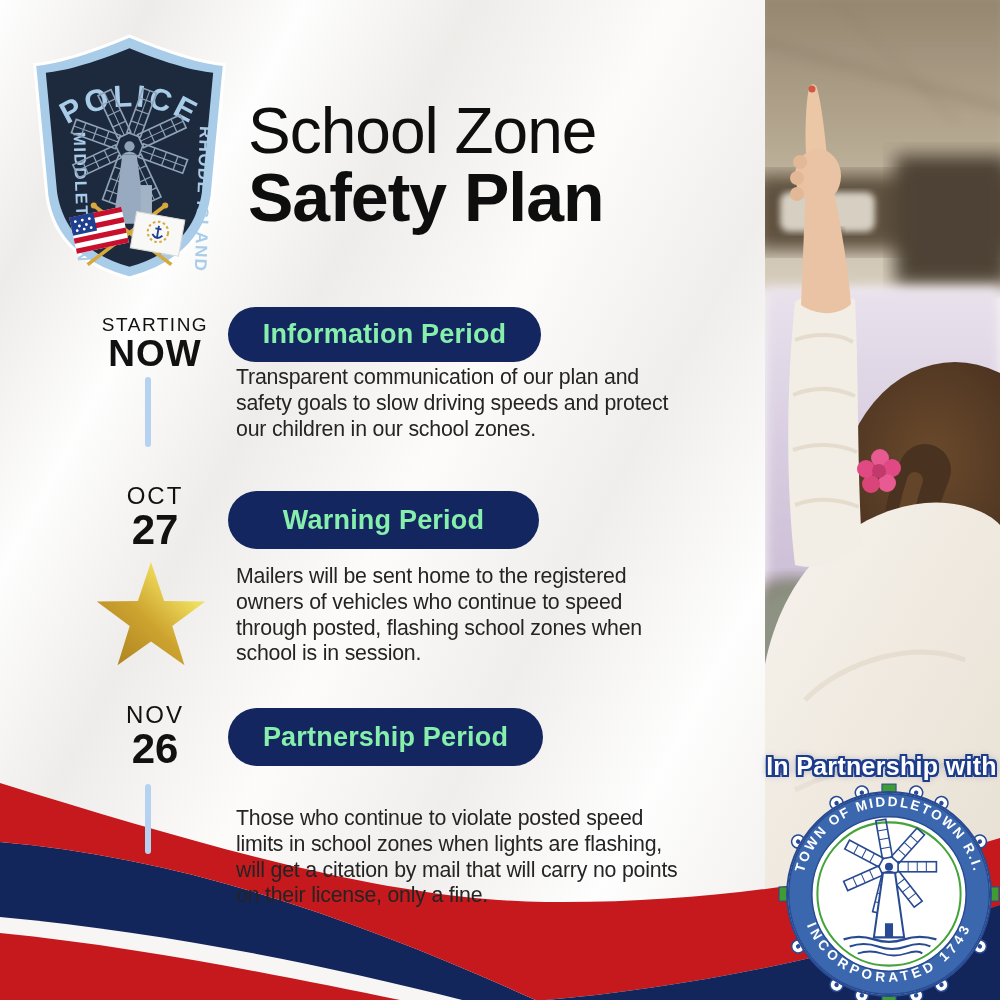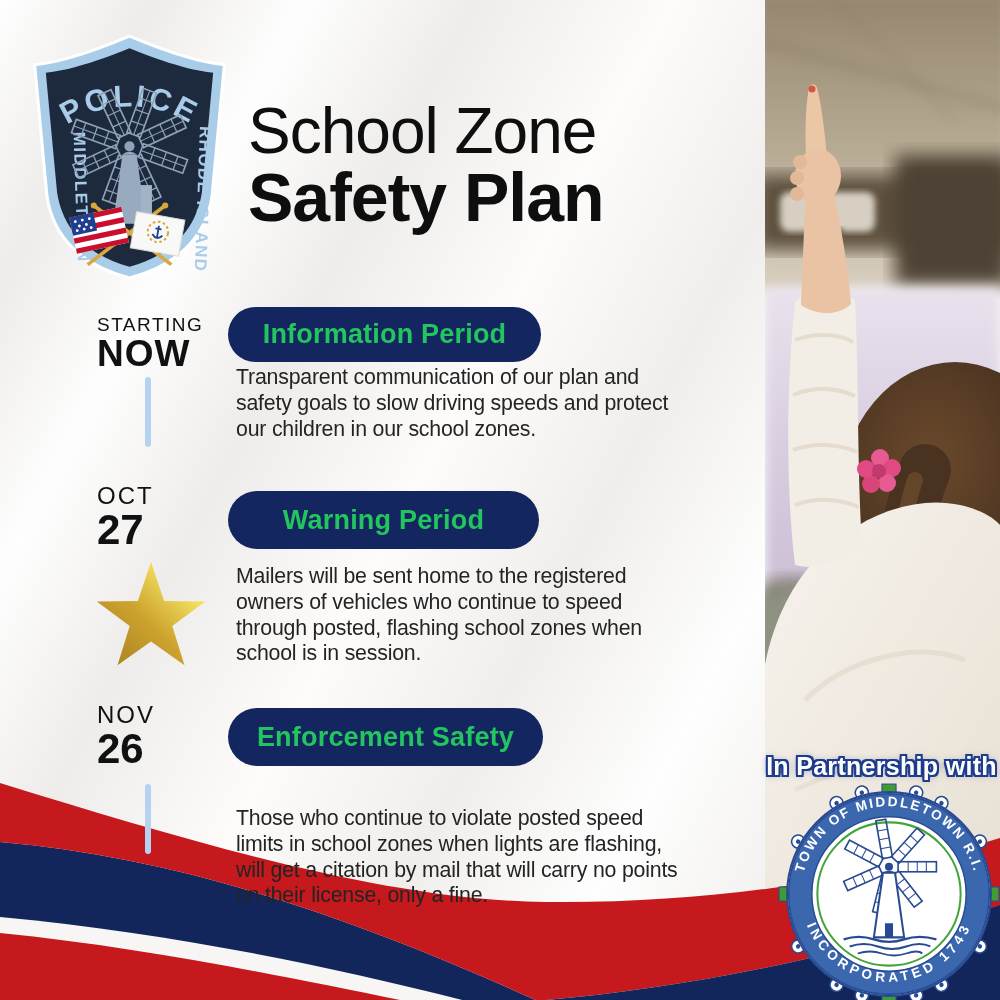--- a/index.html
+++ b/index.html
@@ -14,26 +14,26 @@
         rgba(255,255,255,.9) 70%, rgba(238,236,233,.55) 84%,
         rgba(251,250,249,1) 100%),
       #f3f2f0;
   }
   .abs{position:absolute;}
   
   .eyebrow{left:252px;top:64px;font-size:30px;font-weight:500;color:#141414;letter-spacing:0;}
   .title1{left:248px;top:99px;font-size:64px;font-weight:500;letter-spacing:-1px;color:#0e0e0e;line-height:1;}
   .title2{left:248px;top:163px;font-size:68px;font-weight:800;letter-spacing:-1px;color:#0e0e0e;line-height:1;}
   
-  .datebox{width:116px;color:#111;}
+  .datebox{width:116px;text-align:center;color:#111;}
   .date-label-sm{font-size:19px;font-weight:500;letter-spacing:1.5px;}
   .date-label-md{font-size:24px;font-weight:500;letter-spacing:2px;}
   .date-value-now{font-size:37px;font-weight:800;letter-spacing:1px;margin-top:-3px;}
   .date-value-num{font-size:42px;font-weight:800;margin-top:-4px;}
-  .pill{background:#14265f;border-radius:29px;color:#22c55e;text-align:center;
+  .pill{background:#14265f;border-radius:29px;color:#86efac;text-align:center;
         font-weight:700;font-size:27px;letter-spacing:.2px;}
   .pill span{display:block;}
   .body-text{width:452px;font-size:21.3px;line-height:25.8px;color:#242424;letter-spacing:-.2px;}
   .connector{width:6px;background:#b5d2f1;border-radius:3px;}
   
   .partner-label{left:763px;top:752px;width:237px;text-align:center;font-size:25px;font-weight:800;color:#fff;
     letter-spacing:.3px;
     text-shadow:-2px -2px 0 #1d3c8c,2px -2px 0 #1d3c8c,-2px 2px 0 #1d3c8c,2px 2px 0 #1d3c8c,
                 0 -2px 0 #1d3c8c,0 2px 0 #1d3c8c,-2px 0 0 #1d3c8c,2px 0 0 #1d3c8c,0 0 7px rgba(20,50,120,.6);}
   
@@ -238,21 +238,21 @@
       </linearGradient>
     </defs>
     <polygon points="56,0 68.9,38.2 109.3,38.7 76.9,62.8 88.9,101.3 56,78 23.1,101.3 35.1,62.8 2.7,38.7 43.1,38.2" fill="url(#starGrad)"></polygon>
   </svg>
 
   <div class="abs fg datebox" style="left:97px;top:701px;">
     <div class="date-label-md">NOV</div>
     <div class="date-value-num">26</div>
   </div>
   <div class="abs fg pill" style="left:228px;top:708px;width:315px;height:58px;line-height:58px;">
-    <span>Enforcement Safety</span>
+    <span>Partnership Period</span>
   </div>
   <div class="abs fg body-text" style="left:236px;top:786px;z-index:3;margin-top:20px;">Those who continue to violate posted speed limits in school zones when lights are flashing, will get a citation by mail that will carry no points on their license, only a fine.</div>
   <div class="abs fg connector" style="left:145px;top:784px;height:70px;"></div>
 
   <div class="abs partner-label pl">In Partnership with</div>
 
   <svg class="abs seal" viewBox="0 0 230 230">
     <defs>
       <path id="sa" d="M115,115 m-87,0 a87,87 0 1 1 174,0" fill="none"></path>
       <path id="sb" d="M28,115 a87,87 0 0 0 174,0" fill="none"></path>

